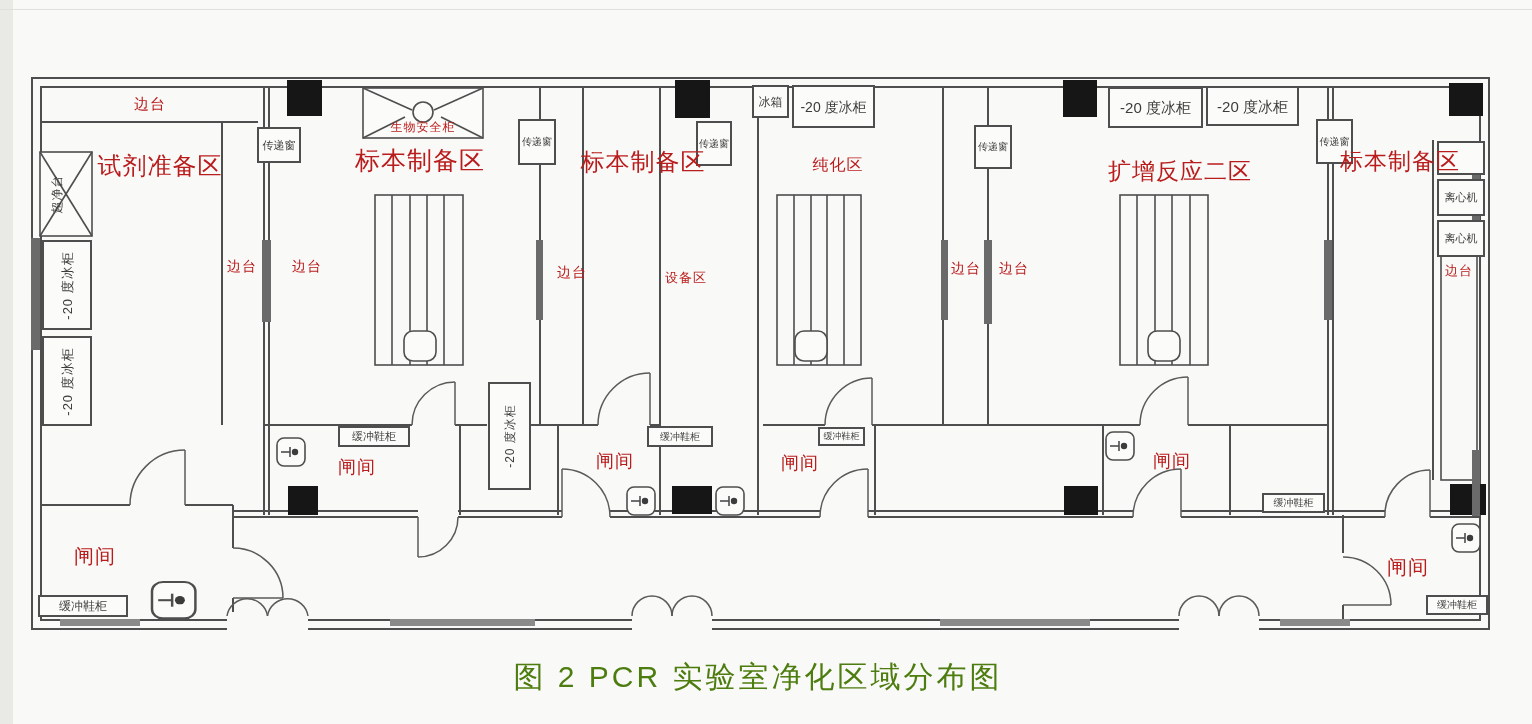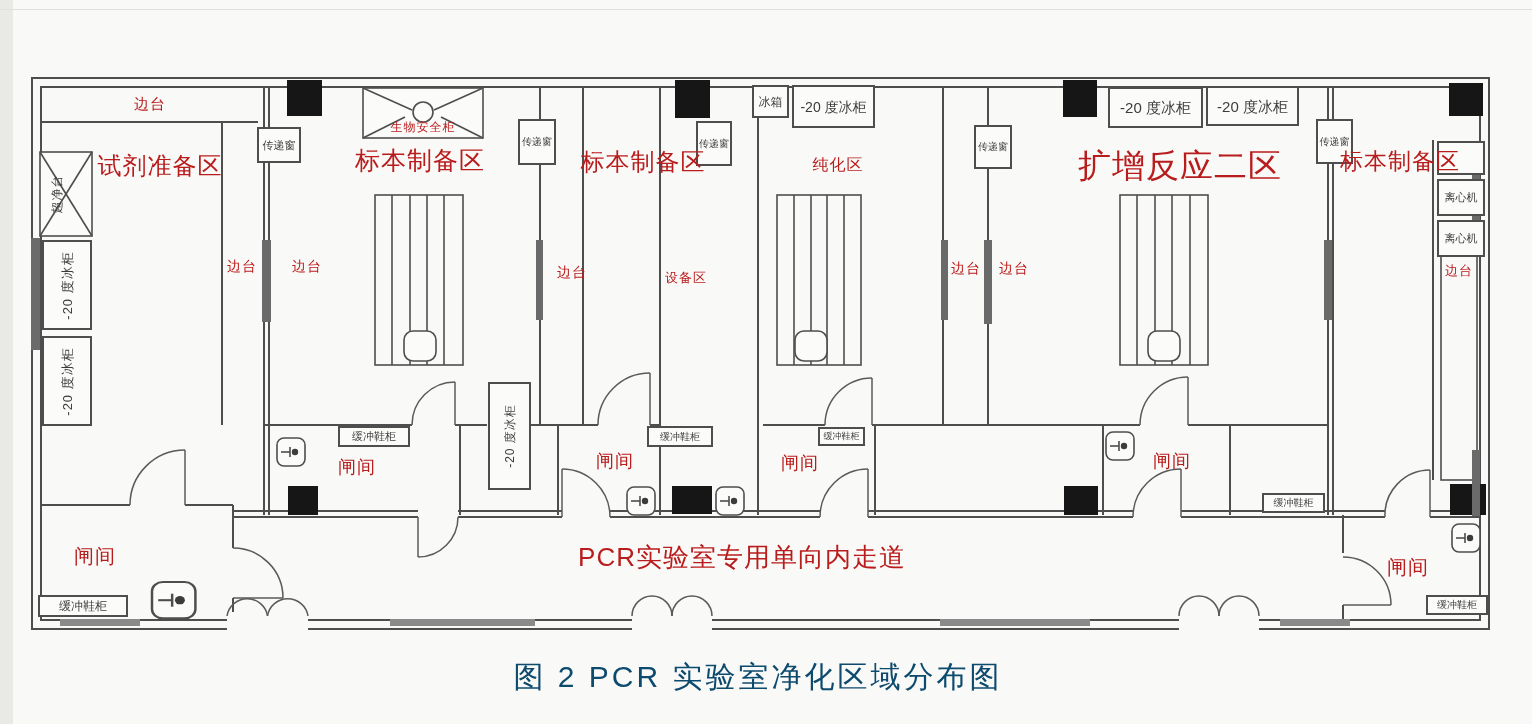--- a/index.html
+++ b/index.html
@@ -21,21 +21,21 @@
     position:absolute; color:#3c3c3c; white-space:nowrap;
     transform:translate(-50%,-50%) rotate(-90deg); letter-spacing:1px; line-height:1;
   }
   .box {
     position:absolute; box-sizing:border-box;
     border:2px solid #4e4e4e; background:#fbfbf9;
     display:flex; align-items:center; justify-content:center;
     color:#3c3c3c; line-height:1; overflow:hidden;
   }
   .box .vtext { transform:rotate(-90deg); white-space:nowrap; letter-spacing:1px; }
-  .caption { color:#0c4a6e; letter-spacing:3px; }
+  .caption { color:#4d7c0f; letter-spacing:3px; }
 </style>
 </head>
 <body>
 
 <div id="stage">
   <div id="scan-edge"></div>
   <div id="scan-topline"></div>
 
   <svg width="1532" height="724" viewBox="0 0 1532 724">
 
@@ -302,27 +302,26 @@
   <div class="lbl" style="left:1014px;top:268px;font-size:14px">边台</div>
   <div class="lbl" style="left:1459px;top:270px;font-size:13px">边台</div>
 
   <div class="vlbl" style="left:57px;top:194px;font-size:12px">超净台</div>
   <div class="lbl" style="left:423px;top:127px;font-size:12px">生物安全柜</div>
 
   <div class="lbl" style="left:160px;top:166px;font-size:24px">试剂准备区</div>
   <div class="lbl" style="left:420px;top:160px;font-size:25px">标本制备区</div>
   <div class="lbl" style="left:643px;top:162px;font-size:24px">标本制备区</div>
   <div class="lbl" style="left:838px;top:165px;font-size:16px">纯化区</div>
-  <div class="lbl" style="left:1180px;top:165px;font-size:33px">扩增反应二区</div>
+  <div class="lbl" style="left:1180px;top:171px;font-size:23px">扩增反应二区</div>
   <div class="lbl" style="left:1400px;top:161px;font-size:23px">标本制备区</div>
   <div class="lbl" style="left:686px;top:277px;font-size:13px">设备区</div>
 
   <div class="lbl" style="left:95px;top:556px;font-size:20px">闸间</div>
   <div class="lbl" style="left:357px;top:467px;font-size:18px">闸间</div>
   <div class="lbl" style="left:615px;top:461px;font-size:18px">闸间</div>
   <div class="lbl" style="left:800px;top:463px;font-size:18px">闸间</div>
   <div class="lbl" style="left:1172px;top:461px;font-size:18px">闸间</div>
   <div class="lbl" style="left:1408px;top:567px;font-size:20px">闸间</div>
 
-  <div class="lbl" style="left:742px;top:557px;font-size:26px">PCR实验室专用单向内走道</div>
 
   <div class="lbl caption" style="left:758px;top:677px;font-size:30px">图 2 PCR 实验室净化区域分布图</div>
 </div>
 
 </body></html>

